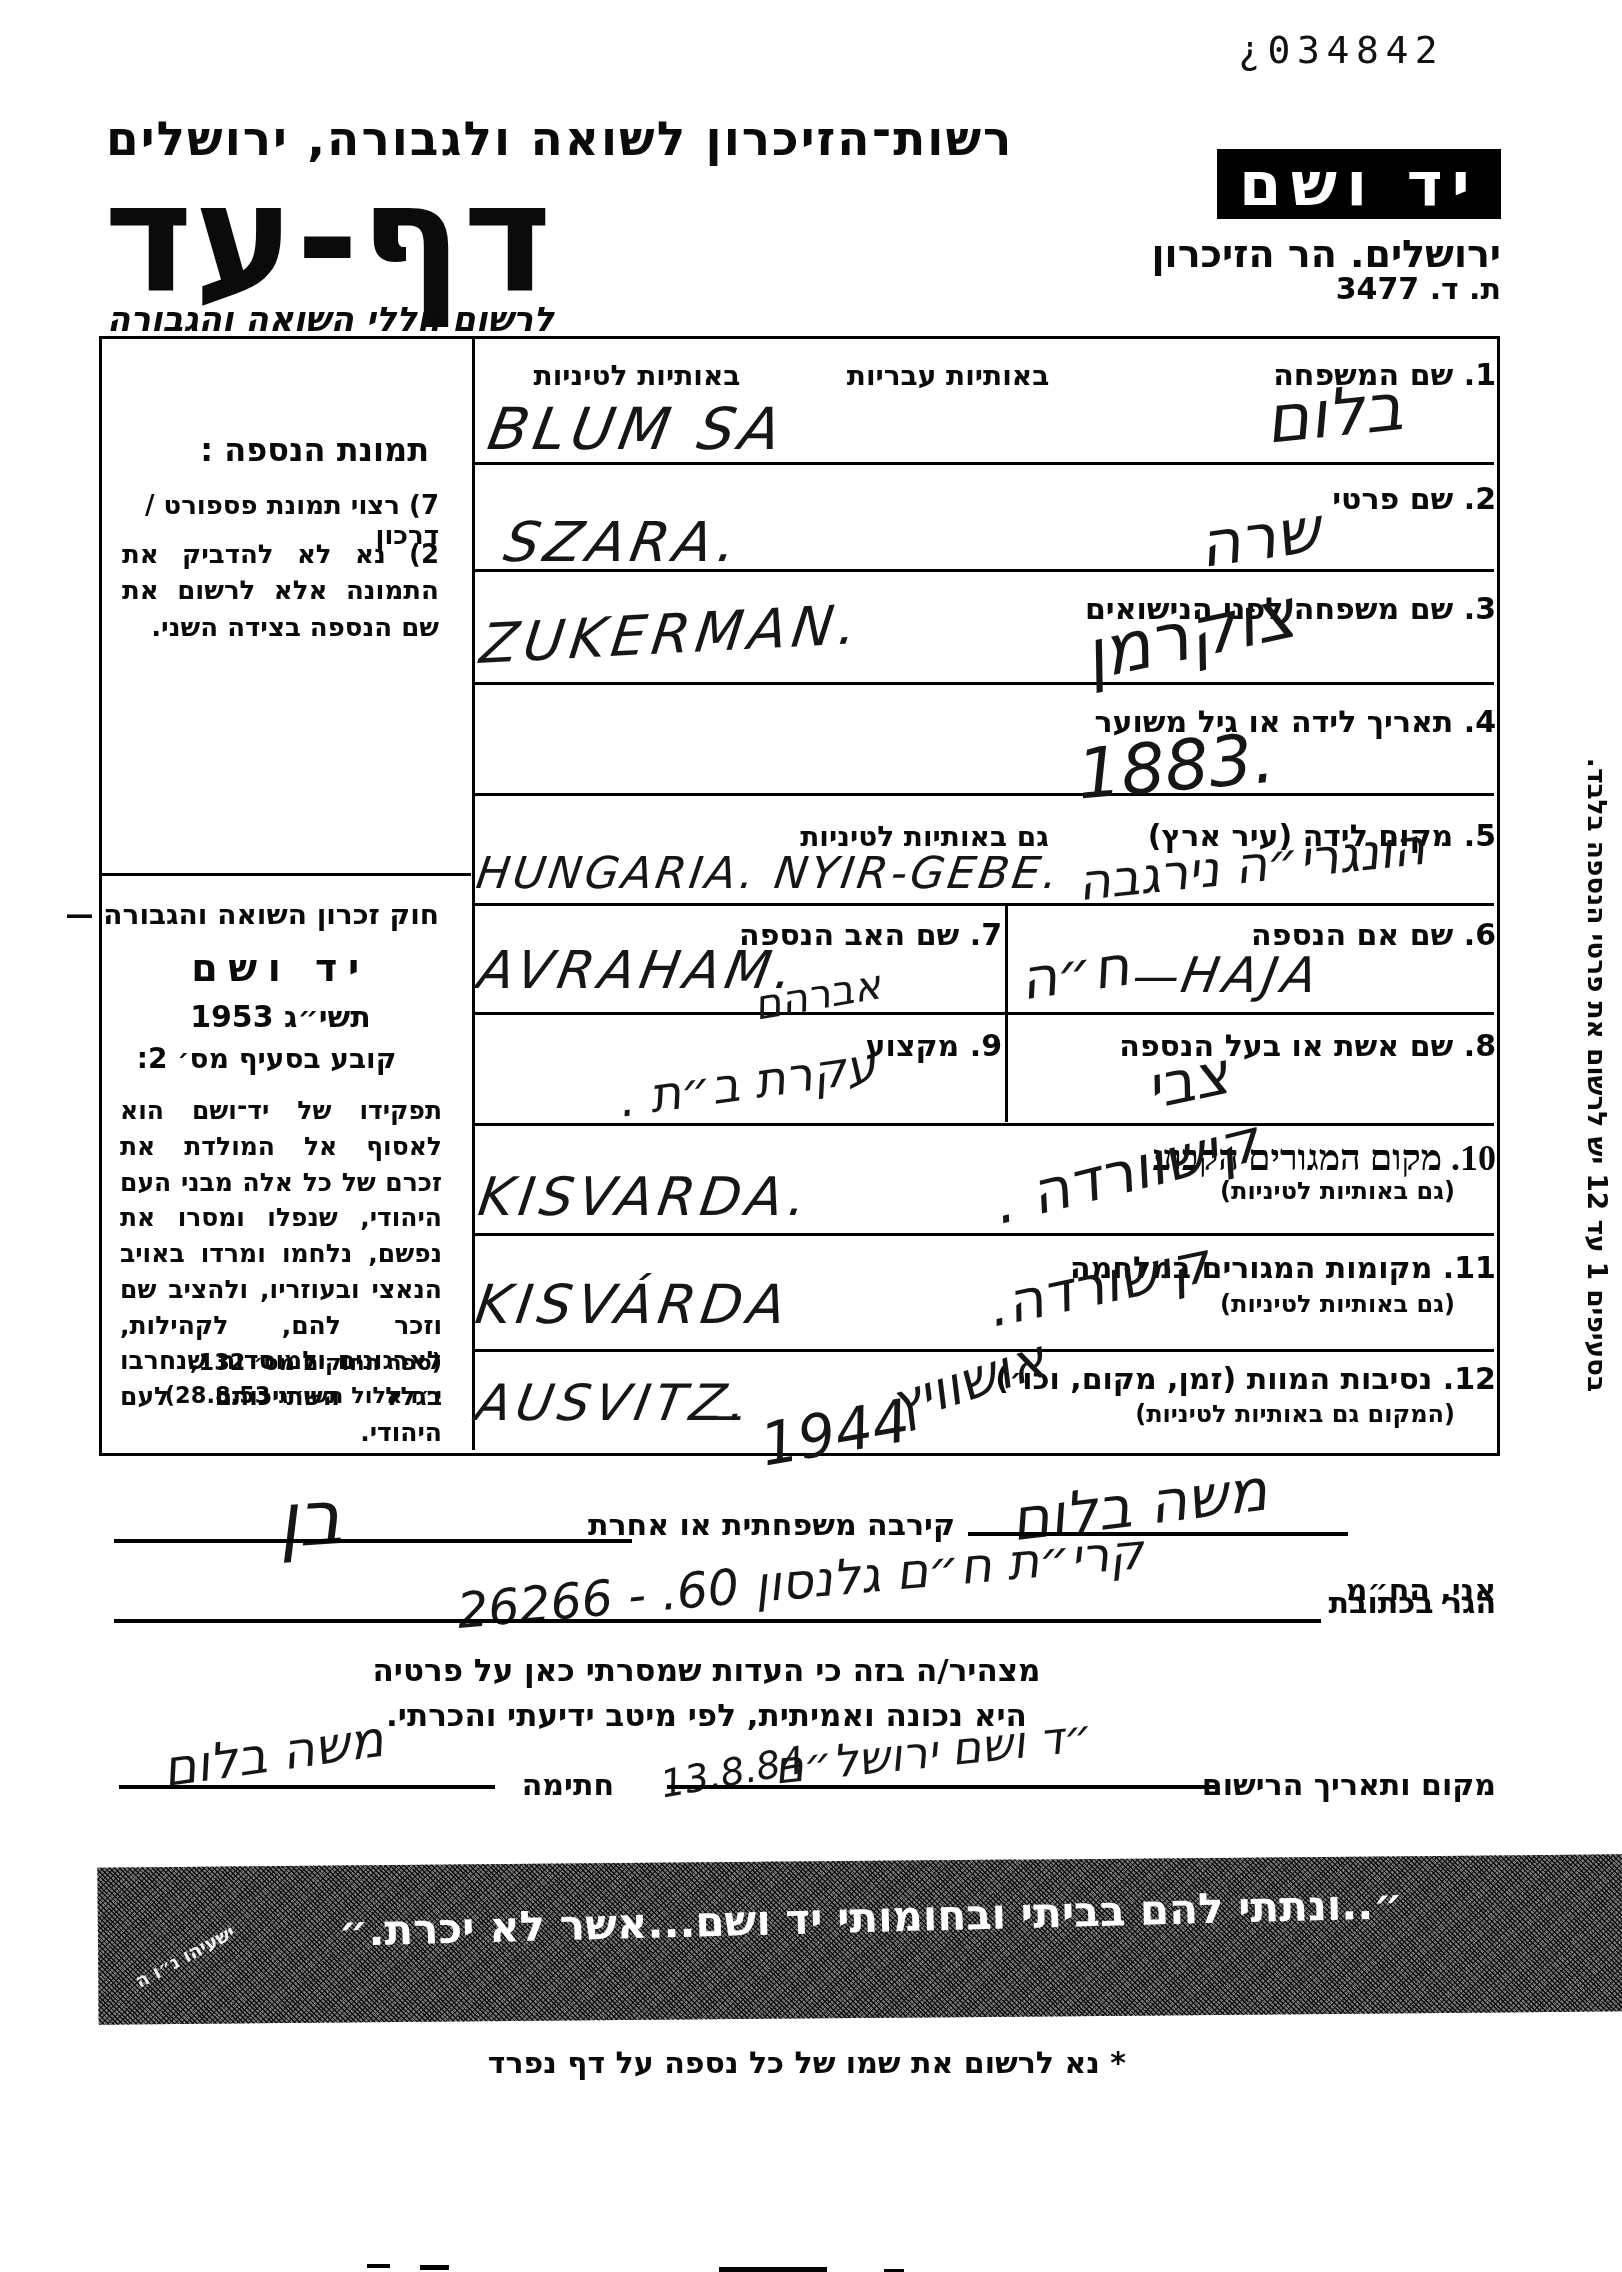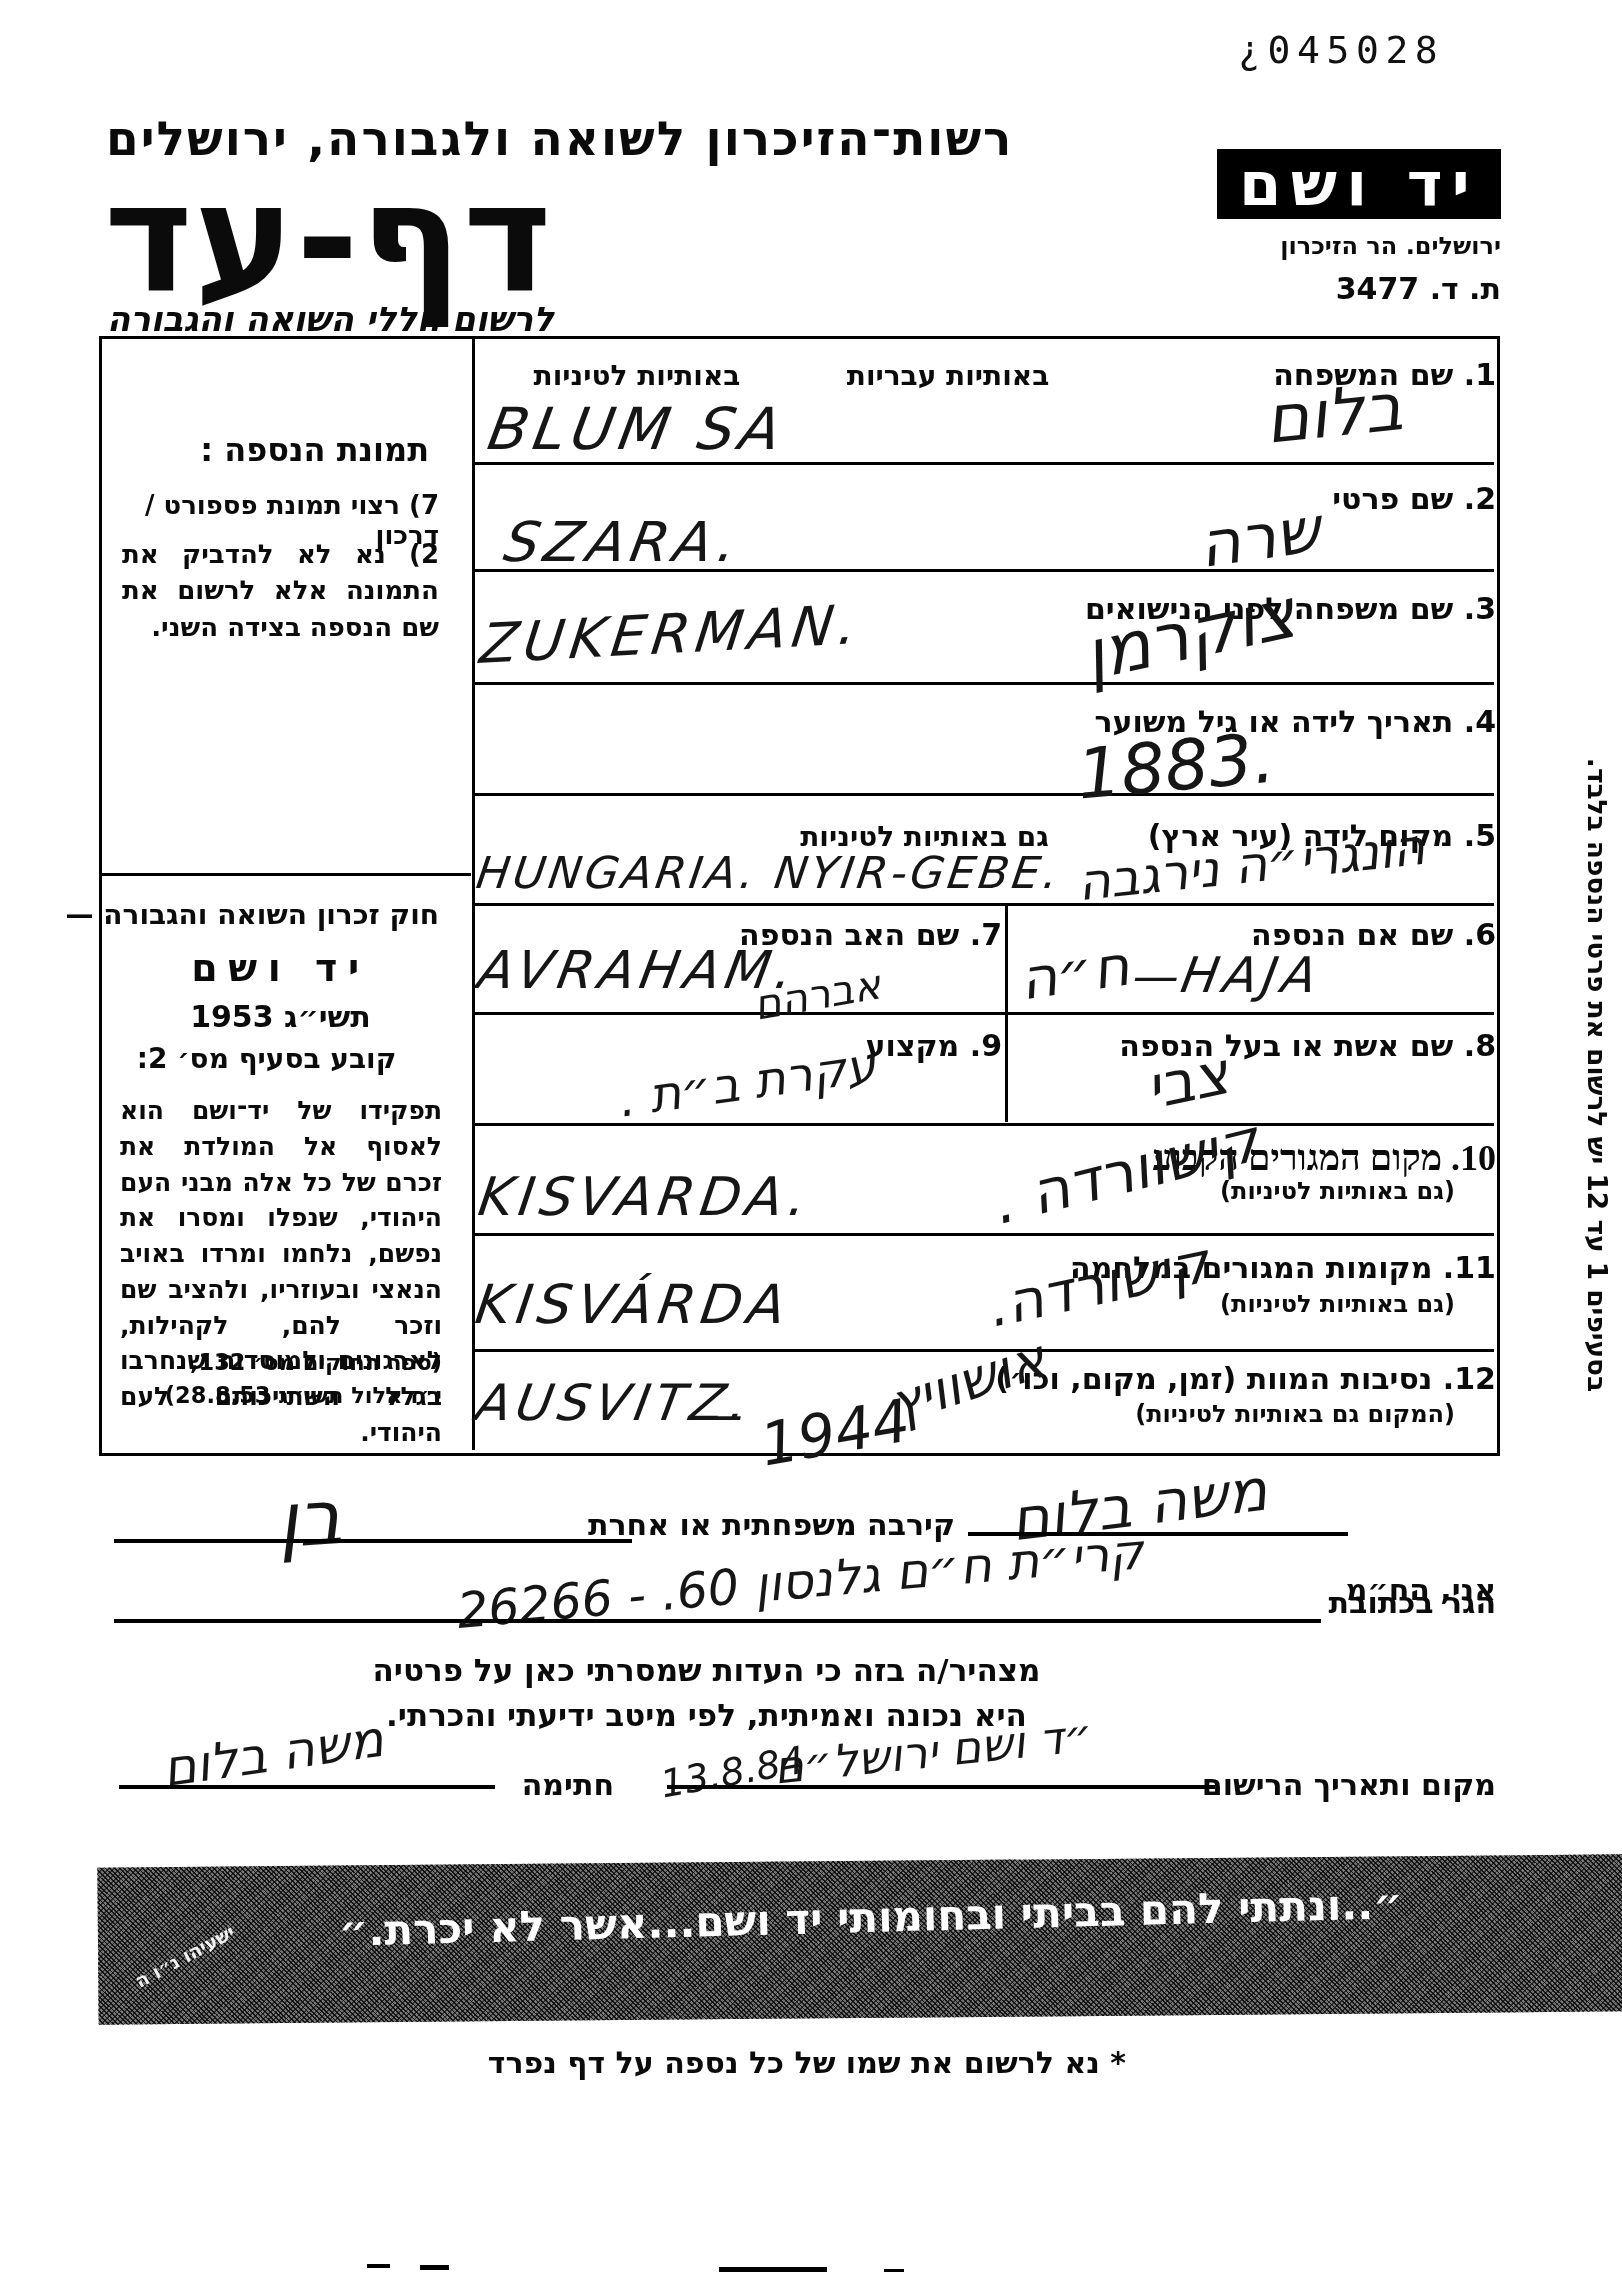--- a/index.html
+++ b/index.html
@@ -28,32 +28,32 @@
   .right{text-align:right;}
   .justify{text-align:justify;}
   .mark{background:#000;position:absolute;}
 </style>
 </head>
 <body>
 
 <div id="page">
 
   <div class="abs" style="left:1238px;top:28px;font-family:'DejaVu Sans Mono',monospace;font-size:38px;letter-spacing:6.6px;color:#111;">
-    <span>¿</span><span>045028</span>
+    <span>¿</span><span>034842</span>
   </div>
 
   <div class="abs he lbl" style="left:106px;top:111px;font-size:47px;letter-spacing:2px;">רשות־הזיכרון לשואה ולגבורה, ירושלים</div>
 
   <div class="abs he lbl" style="left:104px;top:151px;font-size:151px;font-weight:900;letter-spacing:1.3px;">דף-עד</div>
 
   <div class="abs he lbl" style="left:107px;top:299px;font-size:34px;font-style:italic;">לרשום חללי השואה והגבורה</div>
 
   <div id="stamp" class="abs he" style="left:1217px;top:149px;width:284px;height:70px;line-height:70px;font-size:61px;letter-spacing:9.2px;">יד ושם</div>
 
-  <div class="abs he lbl right" style="left:1123px;top:232px;width:378px;font-size:24px;">ירושלים. הר הזיכרון</div>
+  <div class="abs he lbl right" style="left:1123px;top:232px;width:378px;font-size:38px;">ירושלים. הר הזיכרון</div>
   <div class="abs he lbl right" style="left:1123px;top:271px;width:378px;font-size:30px;">ת. ד. 3477</div>
 
   <div class="box" style="left:99px;top:336px;width:1395px;height:1114px;"></div>
   <div class="vline" style="left:472px;top:336px;height:1114px;"></div>
   <div class="hline" style="left:102px;top:873px;width:369px;"></div>
 
   <div class="hline" style="left:474px;top:462px;width:1020px;"></div>
   <div class="hline" style="left:474px;top:569px;width:1020px;"></div>
   <div class="hline" style="left:474px;top:682px;width:1020px;"></div>
   <div class="hline" style="left:474px;top:793px;width:1020px;"></div>

